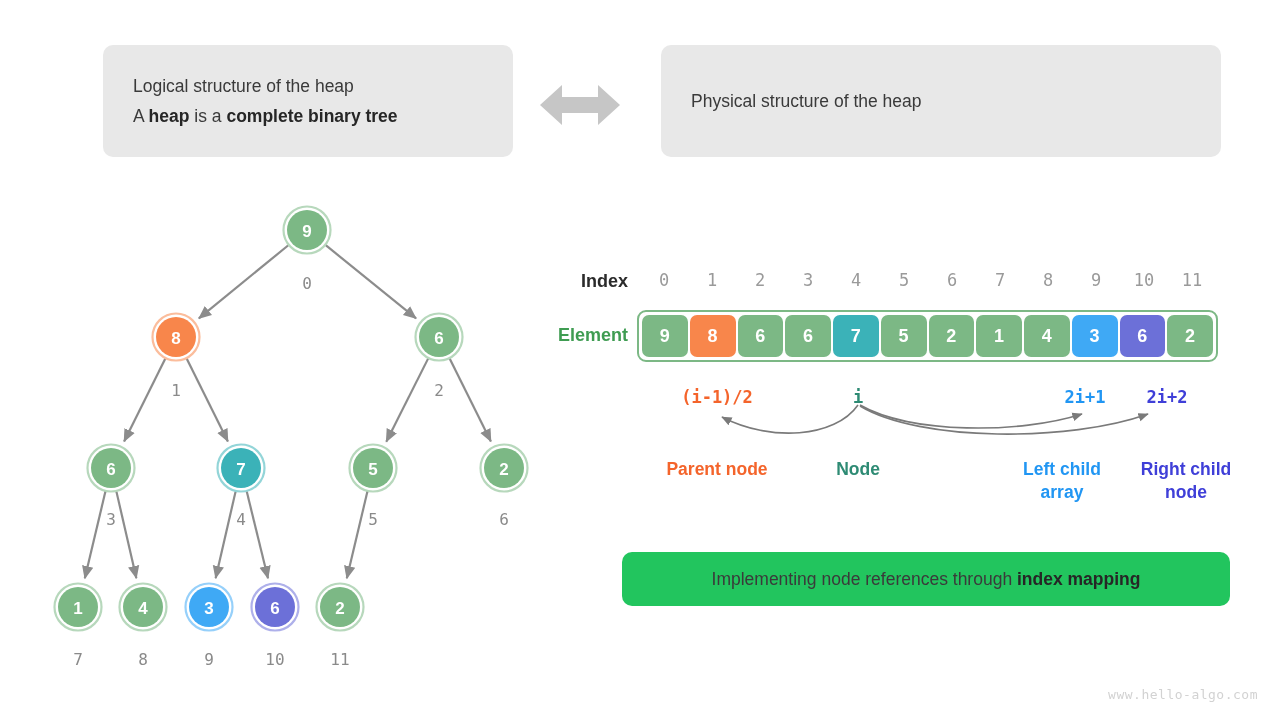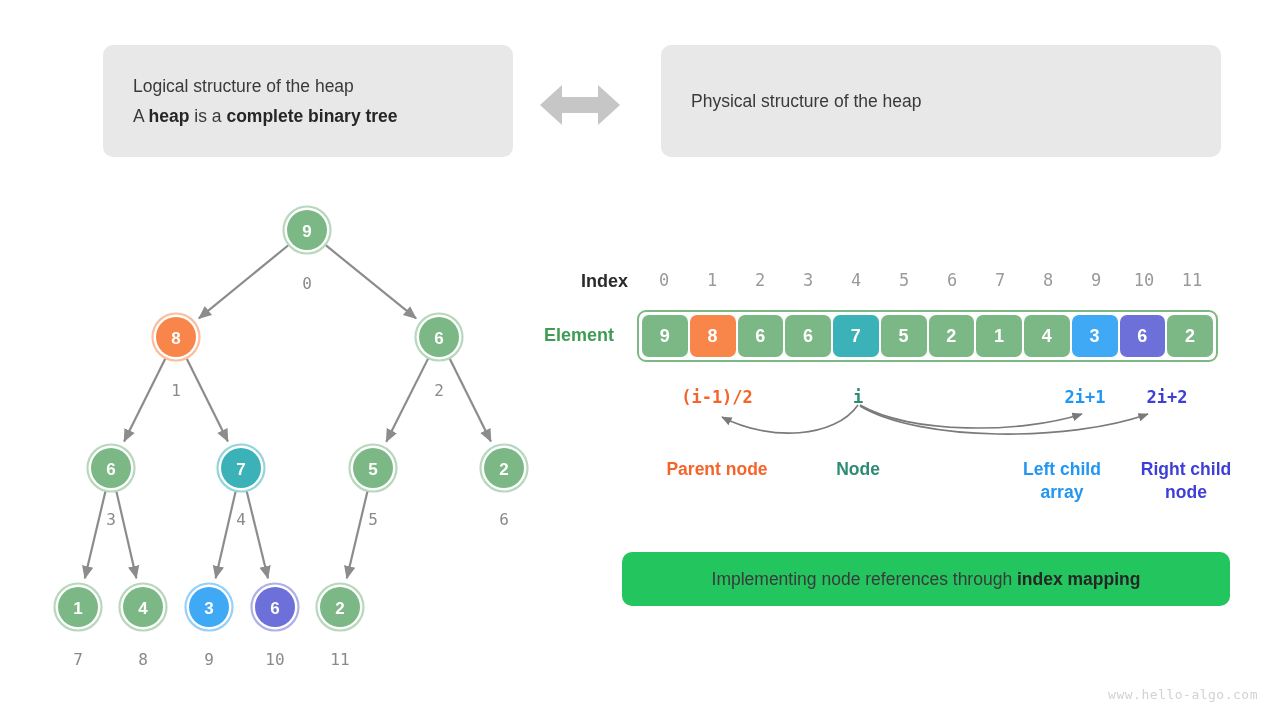--- a/index.html
+++ b/index.html
@@ -61,21 +61,21 @@
   .idx-label {
     font-family: "DejaVu Sans Mono", "Liberation Mono", monospace;
     font-size: 16px; fill: #8a8a8a; text-anchor: middle;
   }
   .edge { stroke: #8c8c8c; stroke-width: 2.2; fill: none; }
 
   .row-label {
     font-size: 18px; font-weight: 700; white-space: nowrap;
   }
   #label-index { left: 556px; top: 271px; color: #2b2b2b; width: 72px; text-align: right; }
-  #label-element { left: 530px; top: 325px; color: #3f9c52; width: 98px; text-align: center; }
+  #label-element { left: 530px; top: 325px; color: #3f9c52; width: 98px; text-align: right; }
 
   #index-row {
     left: 640px; top: 270px; width: 576px; height: 26px;
     display: flex;
   }
   .index-cell {
     flex: 1 1 0;
     text-align: center;
     font-family: "DejaVu Sans Mono", "Liberation Mono", monospace;
     font-size: 17px;

